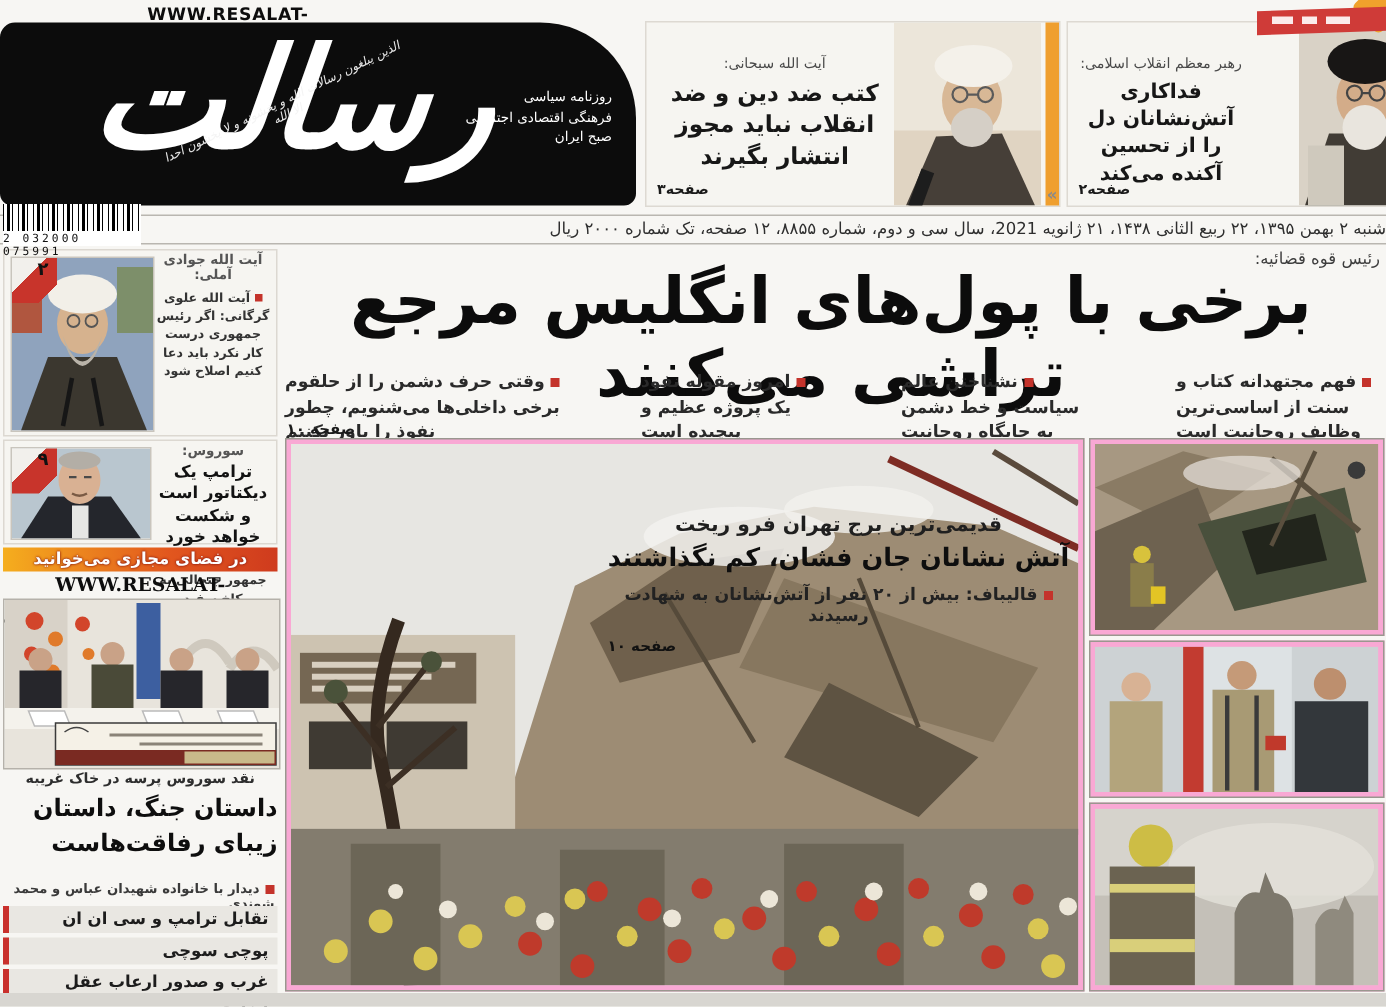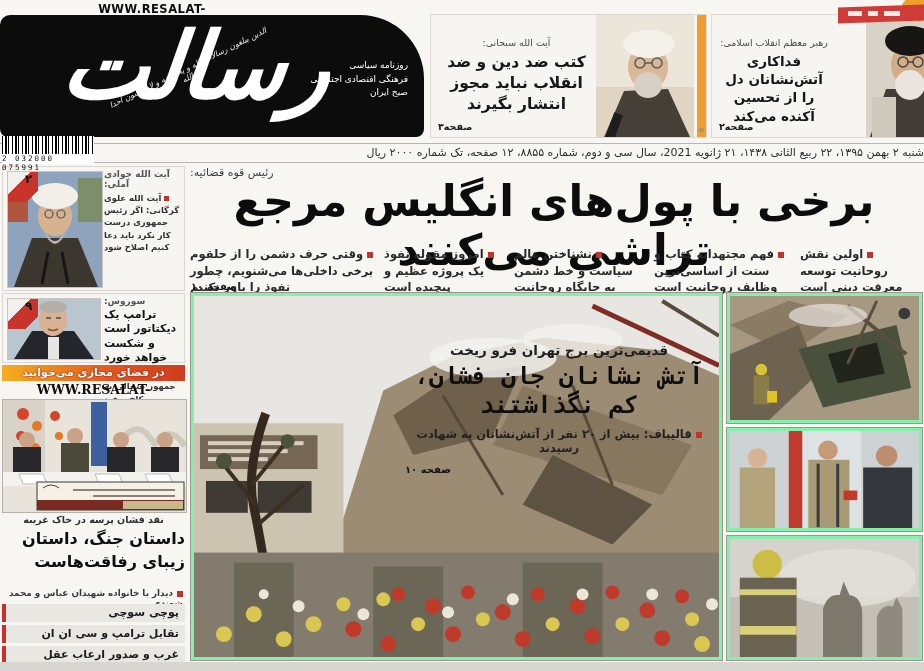--- a/index.html
+++ b/index.html
@@ -38,34 +38,34 @@
   .banner-frag .orange{position:absolute;right:-8px;top:-8px;width:26px;height:26px;background:#f0a12c;transform:rotate(45deg);border-radius:4px;}
 
   
   .dateline{left:0;top:143px;width:924px;height:20px;border-top:1px solid #b9b6b0;border-bottom:1px solid #b9b6b0;
             box-sizing:border-box;direction:rtl;font-size:11px;color:#2e2e2e;line-height:18px;padding-left:110px;}
   .barcode{left:2px;top:136px;width:92px;height:28px;background:#fff;z-index:5;}
   .bars{height:18px;background:repeating-linear-gradient(90deg,#000 0 1px,#fff 1px 3px,#000 3px 5px,#fff 5px 6px,#000 6px 7px,#fff 7px 10px);}
   .barcode-number{font-family:"DejaVu Sans Mono",monospace;font-size:7.5px;letter-spacing:2px;color:#111;}
 
   
-  .lead-kicker{left:190px;top:166px;width:730px;text-align:left;font-size:11px;color:#3d3d3d;direction:rtl;}
+  .lead-kicker{left:190px;top:166px;width:730px;text-align:right;font-size:11px;color:#3d3d3d;direction:rtl;}
   .lead-headline{left:186px;top:177px;width:736px;text-align:center;font-size:43px;font-weight:bold;color:#0c0c0c;
                  direction:rtl;line-height:1.15;letter-spacing:-1px;}
   .bullets{left:190px;top:246px;width:732px;display:flex;justify-content:space-between;direction:rtl;}
   .bullet-item{text-align:left;font-size:11.5px;font-weight:bold;color:#2a2a2a;line-height:1.45;}
   .b1{width:122px}.b2{width:138px}.b3{width:132px}.b4{width:122px}.b5{width:186px}
   .page10-a{left:191px;top:281px;font-size:10px;font-weight:bold;direction:rtl;}
 
   
   .leftbox{background:#f6f5f1;border:1px solid #dcd8d1;box-sizing:border-box;}
   .amoli-box{left:2px;top:166px;width:183px;height:125px;}
   .soros-box{left:2px;top:293px;width:183px;height:70px;}
   .lb-photo{position:absolute;left:4px;top:4px;border:1px solid #c9c5bd;}
-  .lb-text{position:absolute;left:101px;right:4px;top:2px;direction:rtl;text-align:left;}
+  .lb-text{position:absolute;left:101px;right:4px;top:2px;direction:rtl;text-align:center;}
   .lb-kicker{font-size:9px;font-weight:bold;color:#555;}
   .lb-headline{font-weight:bold;color:#121212;line-height:1.3;margin-top:2px;}
   .amoli-box .lb-headline{font-size:11.5px;}
   .soros-box .lb-headline{font-size:11px;}
   .lb-sub{margin-top:3px;font-size:8.4px;font-weight:bold;color:#333;line-height:1.45;}
   .lb-sub .sq{width:5px;height:5px;margin-left:3px;}
   .page-badge{position:absolute;top:0;left:0;width:30px;height:30px;
               background:linear-gradient(135deg,#f2f0ec 0 38%,#c8342b 38% 80%,rgba(0,0,0,0) 80%);}
   .page-badge span{position:absolute;top:0;left:17px;font-size:12px;font-weight:bold;color:#111;}
   .cyber-banner{left:2px;top:365px;width:183px;height:16px;background:linear-gradient(90deg,#f5ae1e,#e2571e 60%,#cf3b1e);
@@ -76,30 +76,30 @@
   .panel-photo{left:2px;top:399px;width:183px;height:112px;border:1px solid #b5b1aa;overflow:hidden;}
   .panel-caption{left:2px;top:514px;width:183px;text-align:center;font-size:9.5px;font-weight:bold;color:#2e2e2e;direction:rtl;}
   .war-headline{left:2px;top:527px;width:183px;text-align:right;font-size:16px;font-weight:bold;color:#0e0e0e;
                 direction:rtl;line-height:1.45;}
   .war-sub{left:4px;top:588px;width:179px;direction:rtl;font-size:8.8px;font-weight:bold;color:#3a3a3a;}
   .teasers{left:2px;top:604px;width:183px;}
   .teaser{height:18px;margin-bottom:3px;background:#e9e7e2;border-left:4px solid #c9302c;direction:rtl;text-align:right;
           padding-right:6px;font-size:11px;font-weight:bold;color:#1c1c1c;line-height:18px;box-sizing:border-box;}
 
   
-  .photo-frame{background:#86efac;padding:3px;border:1px solid #9a978f;box-sizing:border-box;}
+  .photo-frame{background:#f9a8d4;padding:3px;border:1px solid #9a978f;box-sizing:border-box;}
   .main-photo{left:190px;top:292px;width:533px;height:369px;}
   .strip-a{left:726px;top:292px;width:197px;height:132px;}
   .strip-b{left:726px;top:427px;width:197px;height:105px;}
   .strip-c{left:726px;top:535px;width:197px;height:126px;}
   .photo-inner{position:relative;width:100%;height:100%;overflow:hidden;}
   .photo-inner svg{display:block;width:100%;height:100%;}
   .photo-overlay{position:absolute;left:205px;top:46px;width:320px;text-align:center;direction:rtl;}
   .po-kicker{font-size:13.5px;font-weight:bold;color:#1f1f1f;}
-  .po-headline{font-size:24px;font-weight:bold;color:#0e0e0e;margin-top:4px;font-family:Liberation Mono, monospace;}
+  .po-headline{font-size:17px;font-weight:bold;color:#0e0e0e;margin-top:4px;}
   .po-sub{font-size:11.5px;font-weight:bold;color:#222;margin-top:7px;}
   .po-page{font-size:10px;font-weight:bold;color:#111;margin-top:9px;text-align:left;padding-left:6px;}
   .bottom-strip{left:0;top:662px;width:924px;height:9px;background:#d8d6d1;}
 </style>
 </head>
 <body>
 
 <div class="page">
 
   <div class="abs url-top">WWW.RESALAT-NEWS.COM</div>
@@ -172,21 +172,20 @@
   <div class="abs dateline">شنبه ۲ بهمن ۱۳۹۵، ۲۲ ربیع الثانی ۱۴۳۸، ۲۱ ژانویه 2021، سال سی و دوم، شماره ۸۸۵۵، ۱۲ صفحه، تک شماره ۲۰۰۰ ریال</div>
   <div class="abs barcode">
     <div class="bars"></div>
     <div class="barcode-number">2 032000 075991</div>
   </div>
 
   <div class="abs lead-kicker">رئیس قوه قضائیه:</div>
   <div class="abs lead-headline">برخی با پول‌های انگلیس مرجع تراشی می‌کنند</div>
 
   <div class="abs bullets">
-    <div class="bullet-item b1"><span class="sq"></span><span>اولین نقش روحانیت توسعه معرفت دینی است</span></div>
     <div class="bullet-item b2"><span class="sq"></span><span>فهم مجتهدانه کتاب و سنت از اساسی‌ترین وظایف روحانیت است</span></div>
     <div class="bullet-item b3"><span class="sq"></span><span>نشناختن عالم سیاست و خط دشمن به جایگاه روحانیت لطمه می‌زند</span></div>
     <div class="bullet-item b4"><span class="sq"></span><span>امروز مقوله نفوذ یک پروژه عظیم و پیچیده است</span></div>
     <div class="bullet-item b5"><span class="sq"></span><span>وقتی حرف دشمن را از حلقوم برخی داخلی‌ها می‌شنویم، چطور نفوذ را باور نکنیم</span></div>
   </div>
   <div class="abs page10-a">صفحه ۱۰</div>
 
   <div class="abs leftbox amoli-box">
     <div class="lb-photo" style="width:94px;height:115px;">
       <svg viewBox="0 0 94 115" style="display:block;width:100%;height:100%;">
@@ -264,28 +263,28 @@
       <path d="M96 84 L120 84 L116 74 L92 74Z" fill="#fff" stroke="#bbb"></path>
       <path d="M146 84 L170 84 L166 74 L142 74Z" fill="#fff" stroke="#bbb"></path>
       <rect x="34" y="82" width="147" height="28" fill="#f5f1e7" stroke="#3a3a3a"></rect>
       <path d="M40 88 Q48 82 56 88" stroke="#444" fill="none"></path>
       <line x1="70" y1="90" x2="172" y2="90" stroke="#8a8378" stroke-width="2"></line>
       <line x1="90" y1="96" x2="172" y2="96" stroke="#8a8378" stroke-width="2"></line>
       <rect x="34" y="100" width="147" height="10" fill="#7a2a22"></rect>
       <rect x="120" y="101" width="60" height="8" fill="#c9b98a"></rect>
     </svg>
   </div>
-  <div class="abs panel-caption">نقد فشان پرسه در خاک غریبه</div>
+  <div class="abs panel-caption">نقد سوروس پرسه در خاک غریبه</div>
 
   <div class="abs war-headline">داستان جنگ، داستان زیبای رفاقت‌هاست</div>
   <div class="abs war-sub"><span class="sq"></span><span>دیدار با خانواده شهیدان عباس و محمد شوندی</span></div>
 
   <div class="abs teasers">
+    <div class="teaser">تقابل ترامپ و سی ان ان</div>
     <div class="teaser">پوچی سوچی</div>
-    <div class="teaser">تقابل ترامپ و سی ان ان</div>
     <div class="teaser">غرب و صدور ارعاب عقل ابزاری</div>
   </div>
 
   <div class="abs photo-frame main-photo">
     <div class="photo-inner">
       <svg viewBox="0 0 527 363" preserveAspectRatio="none">
         <rect width="527" height="363" fill="#e7e6e2"></rect>
         <path d="M140 255 L190 95 L260 60 L350 42 L470 55 L527 80 L527 262 L140 262Z" fill="#9d8c74"></path>
         <path d="M200 120 L260 80 L330 70 L300 140 L220 160Z" fill="#6f604c"></path>
         <path d="M330 90 L500 150 L470 200 L300 150Z" fill="#87775f"></path>

